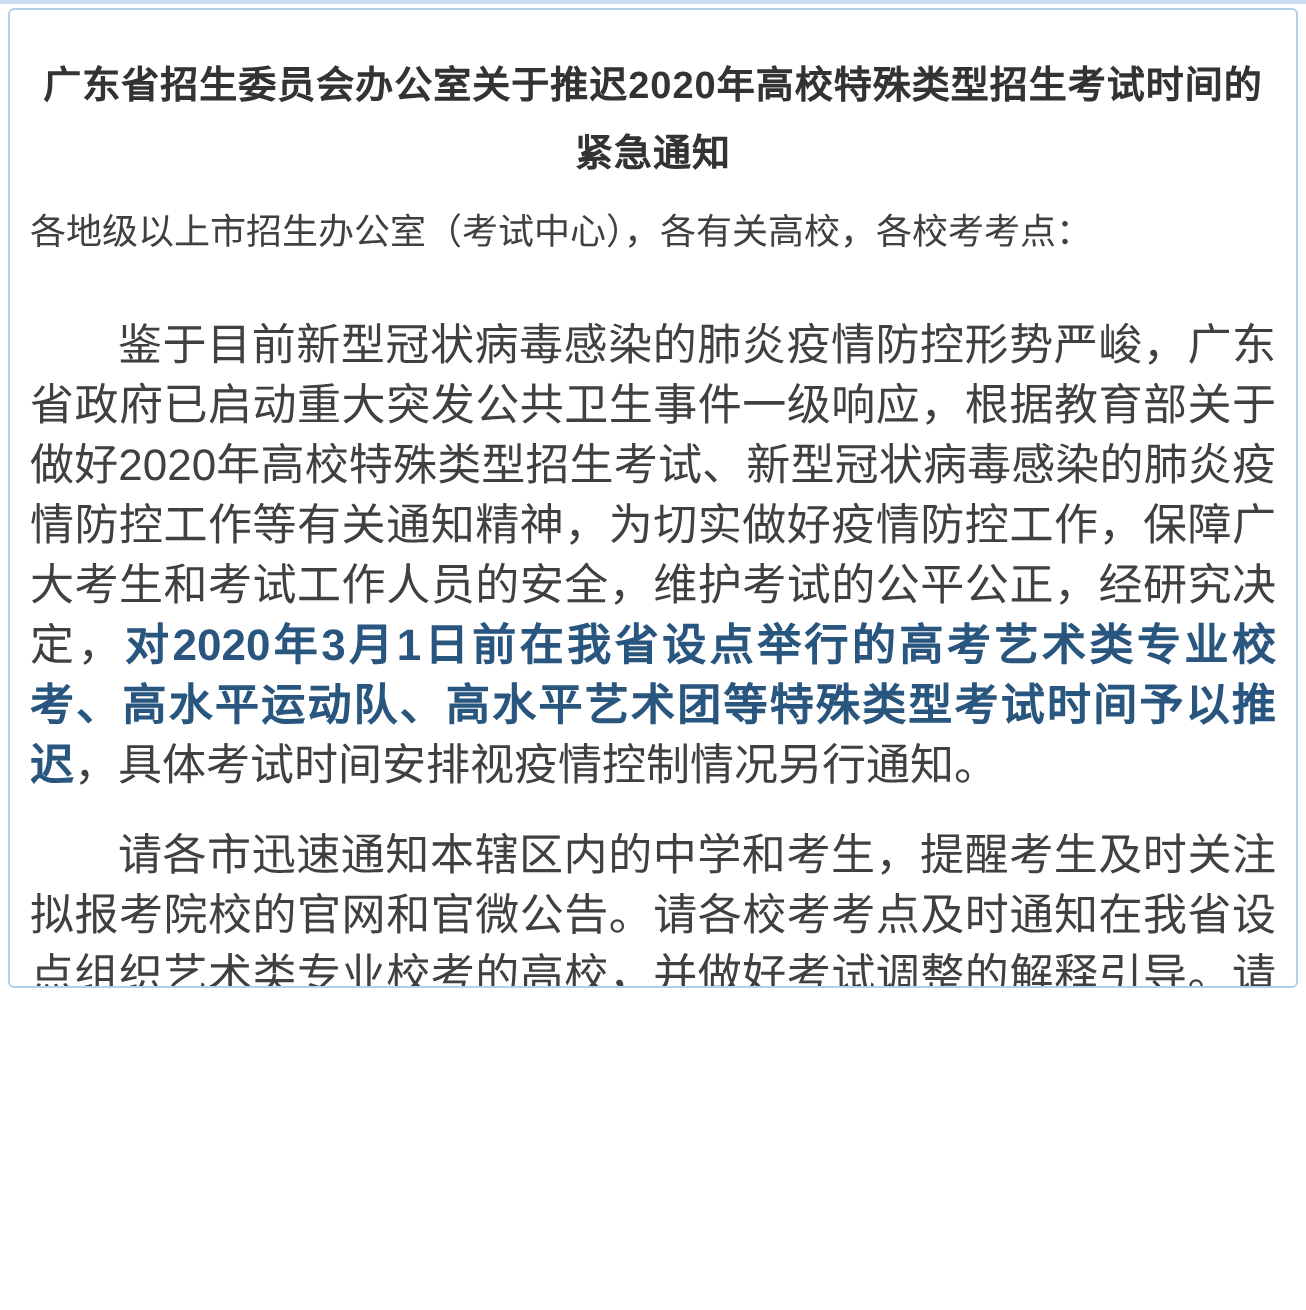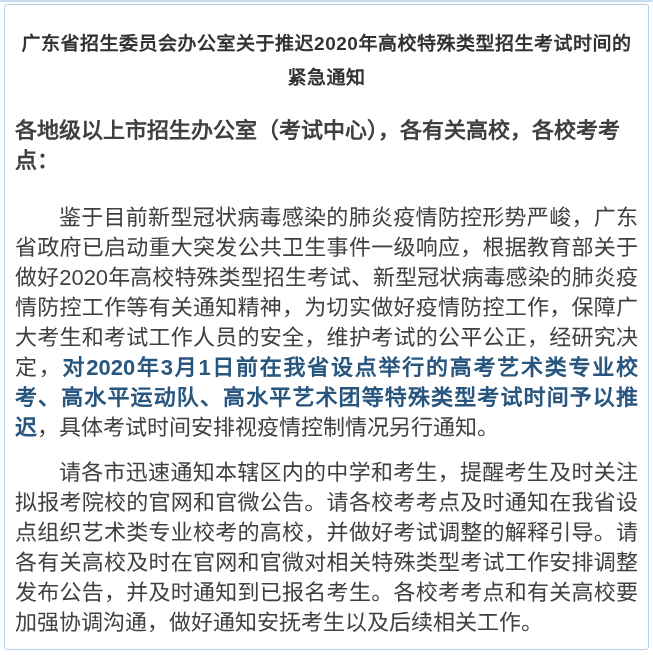--- a/index.html
+++ b/index.html
@@ -18,42 +18,41 @@
   }
   .top-strip {
     position: absolute;
     top: 0; left: 0;
     width: 653px; height: 2px;
     background: var(--top-strip);
   }
   .notice-box {
     position: absolute;
     top: 4px; left: 4px;
-    width: 645px; height: 646px;
+    width: 645px; height: 490px;
     background: #ffffff;
     border: 1px solid var(--border);
     border-radius: 3px;
     padding: 0 10px;
     overflow: hidden;
   }
   .notice-title {
     margin-top: 22px;
     text-align: center;
     font-size: 19px;
     font-weight: bold;
     line-height: 34px;
     color: var(--title-text);
     letter-spacing: 0.5px;
   }
   .salutation {
-    margin-top: 21px;
-    font-size: 22px;
+    margin-top: 6px;
+    font-size: 18px;
     line-height: 30px;
     color: var(--body-text);
-    font-weight: bold;
   }
   .body-para {
     font-size: 22px;
     line-height: 30px;
     color: var(--body-text);
     text-indent: 2em;
     text-align: justify;
   }
   .para-1 { margin-top: 27px; }
   .para-2 { margin-top: 15px; }

